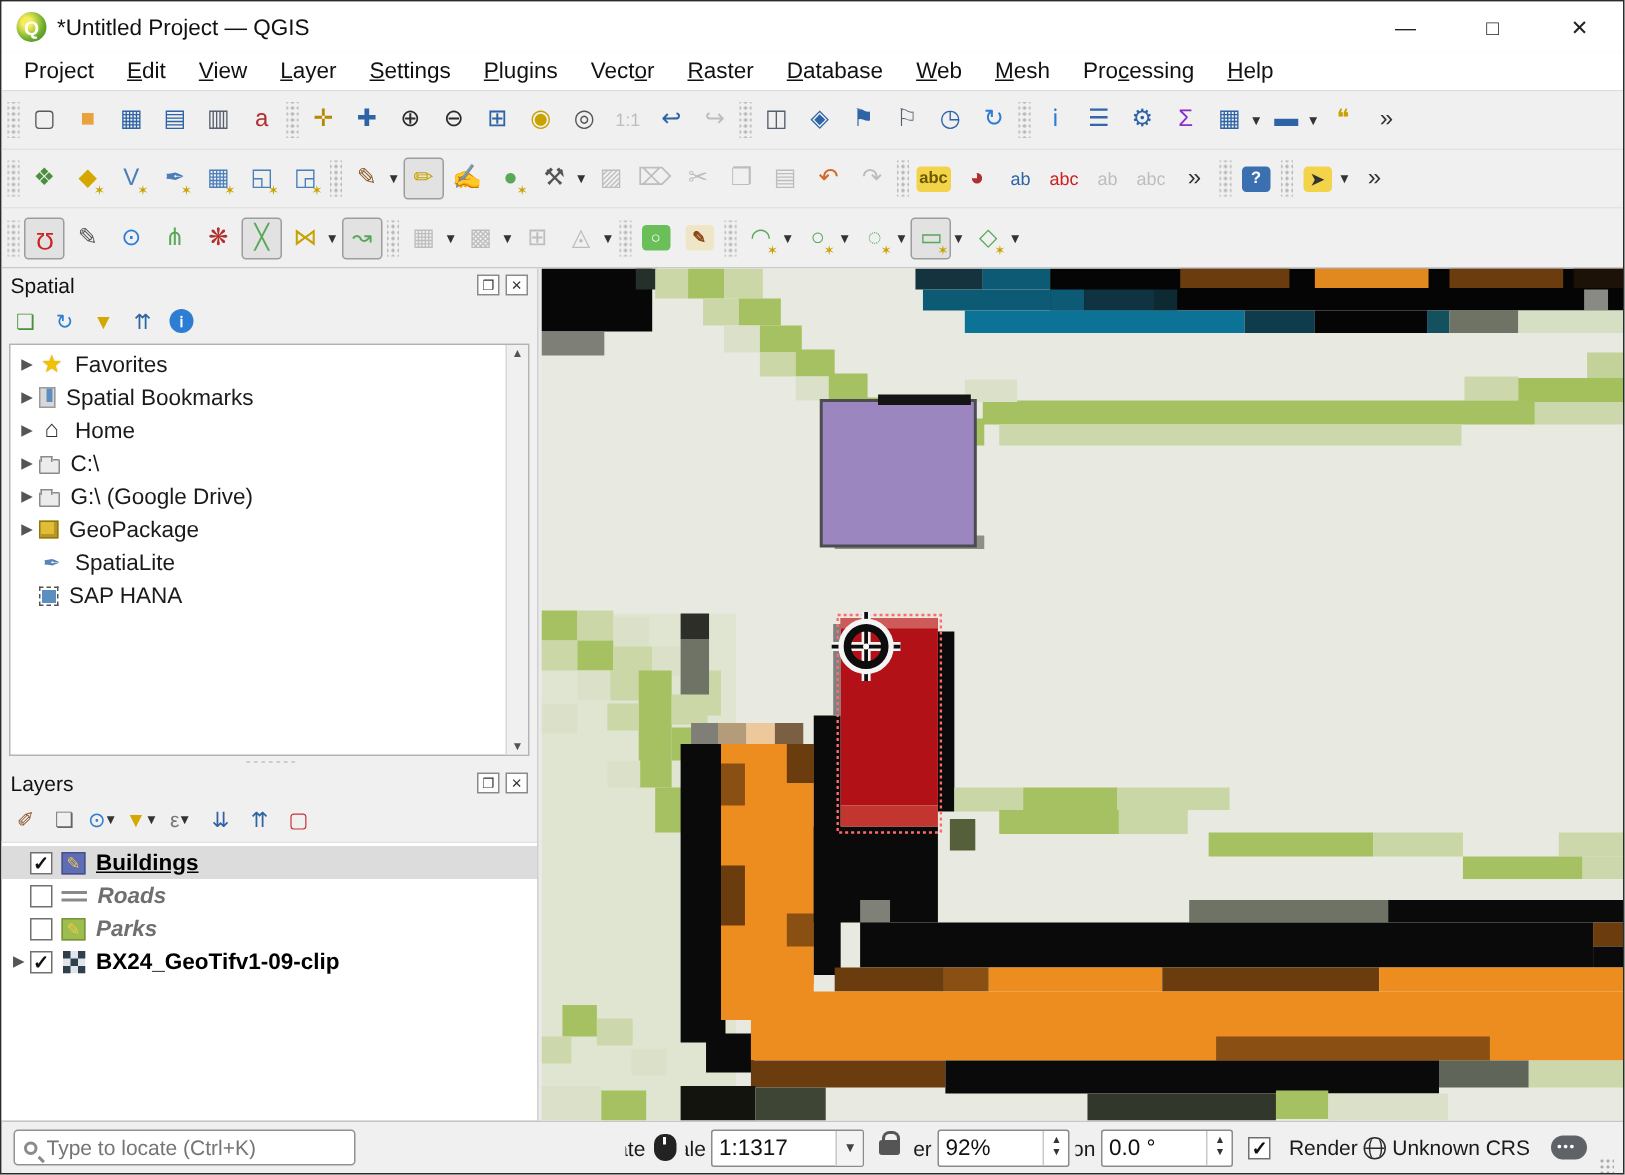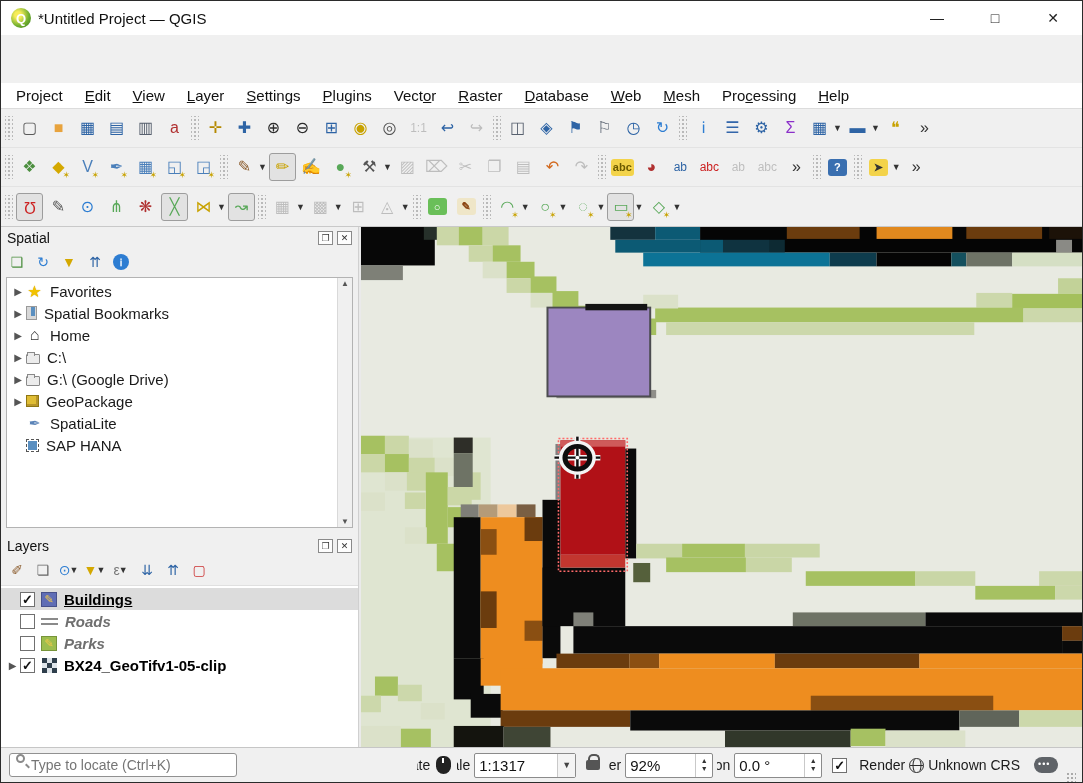--- a/index.html
+++ b/index.html
@@ -11,21 +11,21 @@
   .titlebar { height:34px; background:#fff; display:flex; align-items:center; flex:0 0 auto; }
   .qgis-logo { width:20px; height:20px; margin:0 7px 0 10px; border-radius:50%;
      background: radial-gradient(circle at 35% 35%, #f7ec5a 18%, #6eae2e 60%, #3d7a1e 100%);
      color:#fff; font-weight:bold; font-size:13px; display:flex; align-items:center; justify-content:center; }
   .title-text { font-size:15px; color:#111; }
   .win-btns { margin-left:auto; display:flex; height:100%; }
   .win-btn { width:58px; display:flex; align-items:center; justify-content:center;
      font-size:14px; color:#222; }
   
   .menubar { height:26px; background:#fff; display:flex; align-items:center; padding-left:4px;
-     border-bottom:1px solid #dcdcdc; flex:0 0 auto;margin-top:48px; }
+     border-bottom:1px solid #dcdcdc; flex:0 0 auto; }
   .menu-item { font-size:15px; color:#111; padding:2px 11px; white-space:nowrap; }
   .menu-item u { text-decoration:underline; }
   
   .tbrow { display:flex; align-items:center; padding:2px 2px; background:#f0f0f0; flex:0 0 auto; }
   .tbrow1 { height:38px; } .tbrow2 { height:39px; border-top:1px solid #e3e3e3; }
   .tbrow3 { height:41px; border-top:1px solid #e3e3e3; border-bottom:1px solid #c9c9c9; }
   .tb-handle { width:8px; height:24px; margin:0 2px;
      background-image:radial-gradient(#b9b9b9 1px, transparent 1.2px);
      background-size:4px 4px; background-position:center; flex:0 0 auto; }
   .tb-group { display:flex; align-items:center; flex:0 0 auto; }
@@ -94,21 +94,21 @@
   .lt-sel { font-weight:bold; text-decoration:underline; color:#000; }
   .lt-off { font-weight:bold; font-style:italic; color:#6f6f6f; }
   .lt-raster { font-weight:bold; color:#000; }
   
   .map { flex:1 1 auto; position:relative; background:#e8eae1; min-width:0; }
   .map svg { position:absolute; inset:0; width:100%; height:100%; }
   
   .statusbar { height:35px; flex:0 0 auto; background:#f0f0f0; border-top:1px solid #c6c6c6;
      display:flex; align-items:center; padding:0 6px 0 8px; gap:4px; font-size:14px; color:#1a1a1a; }
   .locate { width:228px; height:24px; border:1px solid #919191; border-radius:3px; background:#fff;
-     display:flex; padding:0 6px; gap:6px; flex:0 0 auto; }
+     display:flex; align-items:center; padding:0 6px; gap:6px; flex:0 0 auto; }
   .mag-icon { width:9px; height:9px; border:2px solid #8a8a8a; border-radius:50%; position:relative; flex:0 0 auto; }
   .mag-icon::after { content:""; position:absolute; width:5px; height:2px; background:#8a8a8a;
      transform:rotate(45deg); left:7px; top:9px; }
   .locate input { border:none; outline:none; font-size:14px; color:#7a7a7a; width:100%;
      font-family:"Liberation Sans",sans-serif; background:transparent; }
   .cliplab { width:13px; overflow:hidden; display:inline-block; direction:rtl; white-space:nowrap;
      color:#1a1a1a; flex:0 0 auto; }
   .sfield { height:25px; background:#fff; border:1px solid #8b8b8b; border-radius:2px;
      display:flex; align-items:center; padding:0 4px; font-size:15px; color:#111; flex:0 0 auto; }
   .coord-box { width:150px; }
@@ -613,21 +613,21 @@
             <span class="li">
               <svg width="15" height="15" viewBox="0 0 15 15">
                 <rect width="15" height="15" fill="#dfe5ea"></rect>
                 <rect x="0" y="0" width="5" height="5" fill="#2f3f4c"></rect>
                 <rect x="10" y="0" width="5" height="5" fill="#2f3f4c"></rect>
                 <rect x="5" y="5" width="5" height="5" fill="#2f3f4c"></rect>
                 <rect x="0" y="10" width="5" height="5" fill="#2f3f4c"></rect>
                 <rect x="10" y="10" width="5" height="5" fill="#2f3f4c"></rect>
               </svg>
             </span>
-            <span class="lt-raster">BX24_GeoTifv1-05-clip</span>
+            <span class="lt-raster">BX24_GeoTifv1-09-clip</span>
           </div>
         </div>
     </div>
 
     <div class="vsplit"></div>
 
     <div class="map">
       <svg id="map-svg" viewBox="0 0 723 568" preserveAspectRatio="none">
           <rect x="0" y="0" width="723" height="568" fill="#e8eae1"></rect>
           <rect x="0" y="230" width="130" height="338" fill="#dfe5d1"></rect>

